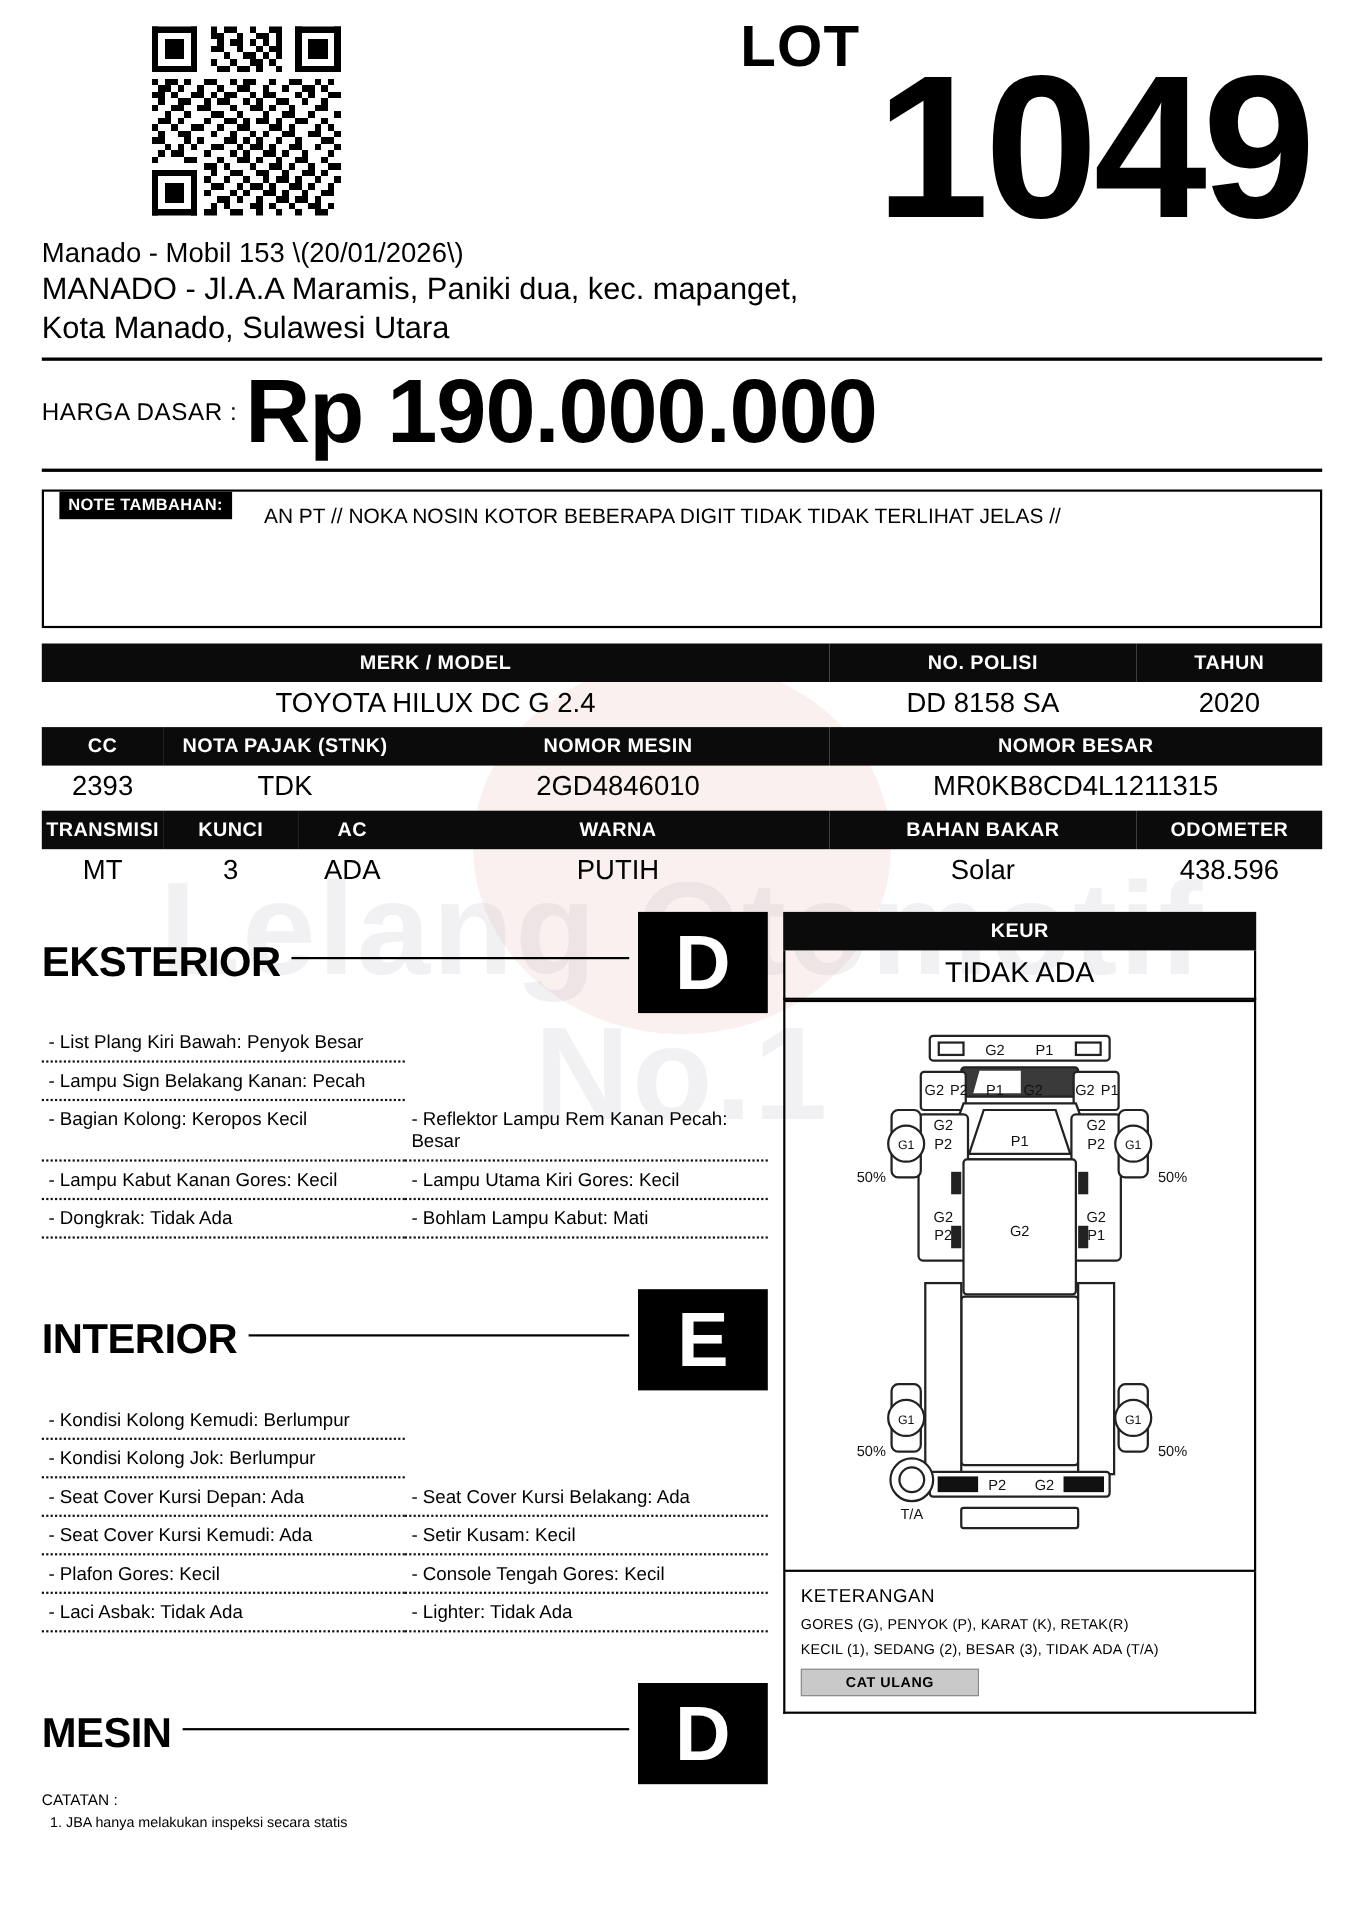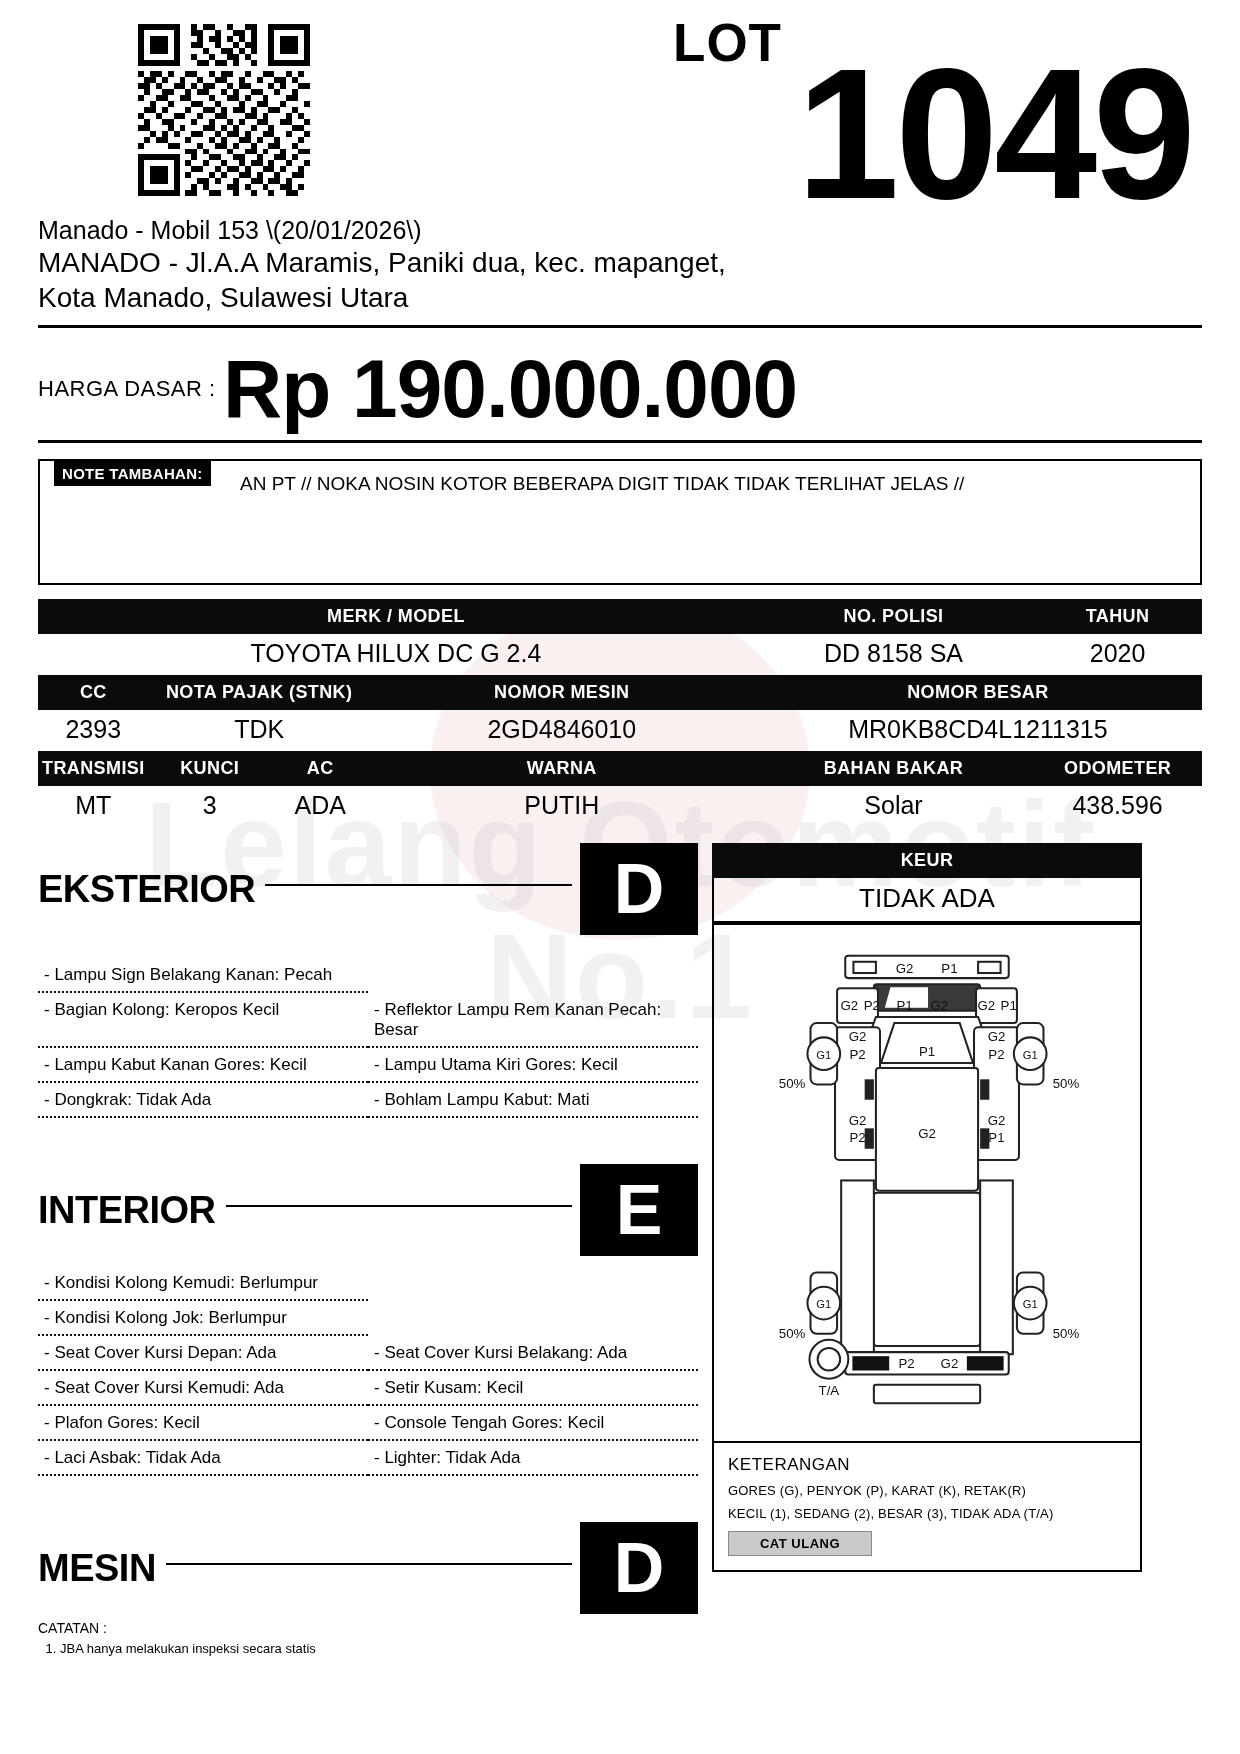--- a/index.html
+++ b/index.html
@@ -34,21 +34,21 @@
   .lot-wrap { flex:1; text-align:right; padding-right:10px; }
   .lot-label { font-size:53px; font-weight:bold; letter-spacing:1px; line-height:0.95; padding-right: 410px;}
   .lot-number { font-size:185px; font-weight:bold; line-height:0.80; letter-spacing:-4px; margin-top:-8px; }
 
   .venue { margin-top:8px; }
   .venue-1 { font-size:25px; }
   .venue-2 { font-size:28px; line-height:1.25; }
 
   .rule { border-bottom:3px solid #000; margin-top:10px; }
 
-  .price-row { display:flex; align-items:center; padding:20px 0 2px 0; }
+  .price-row { display:flex; align-items:center; padding:6px 0 2px 0; }
   .price-label { font-size:22px; letter-spacing:0.5px; width:185px; }
   .price-value { font-size:82px; font-weight:bold; letter-spacing:-1px; line-height:1; }
 
   .rule2 { border-bottom:3px solid #000; margin-top:8px; }
 
   
   .note-box { border:2px solid #000; margin-top:16px; height:126px; position:relative; }
   .note-tag {
     position:absolute; left:14px; top:-0px; background:#000; color:#fff;
     font-size:15px; font-weight:bold; padding:4px 8px; letter-spacing:0.3px;
@@ -95,21 +95,21 @@
     font-weight:bold; padding:7px 0; letter-spacing:0.4px;
   }
   .keur-val { border:2px solid #000; border-top:none; text-align:center; font-size:26px; padding:5px 0 7px 0; }
 
   .diagram-box { border:2px solid #000; height:520px; position:relative; }
   .legend-box { border:2px solid #000; border-top:none; padding:12px 14px 14px 14px; }
   .legend-title { font-size:17px; letter-spacing:0.5px; }
   .legend-l { font-size:13px; margin-top:8px; letter-spacing:0.2px; }
   .catulang {
     margin-top:10px; background:#c9c9c9; border:1px solid #888;
-    width:144px; text-align:center; font-size:13px; font-weight:bold;
+    width:162px; text-align:center; font-size:13px; font-weight:bold;
     padding:4px 0; letter-spacing:0.5px;
   }
 
   
   .catatan { margin-top:6px; font-size:14px; }
   .catatan ol { margin:3px 0 0 0; padding-left:22px; }
   .catatan li { font-size:13px; line-height:1.5; }
 </style>
 </head>
 <body>
@@ -427,20 +427,21 @@
     <div class="left-col">
 
       <div>
         <div class="sec-head">
           <div class="sec-title">EKSTERIOR</div>
           <div class="sec-line"></div>
           <div class="grade">D</div>
         </div>
         <div class="items">
           <div class="irow">
+            <div class="icell">- List Plang Kiri Bawah: Penyok Besar</div>
             <div class="icell empty"></div>
           </div>
           <div class="irow">
             <div class="icell">- Lampu Sign Belakang Kanan: Pecah</div>
             <div class="icell empty"></div>
           </div>
           <div class="irow">
             <div class="icell">- Bagian Kolong: Keropos Kecil</div>
             <div class="icell">- Reflektor Lampu Rem Kanan Pecah: Besar</div>
           </div>

